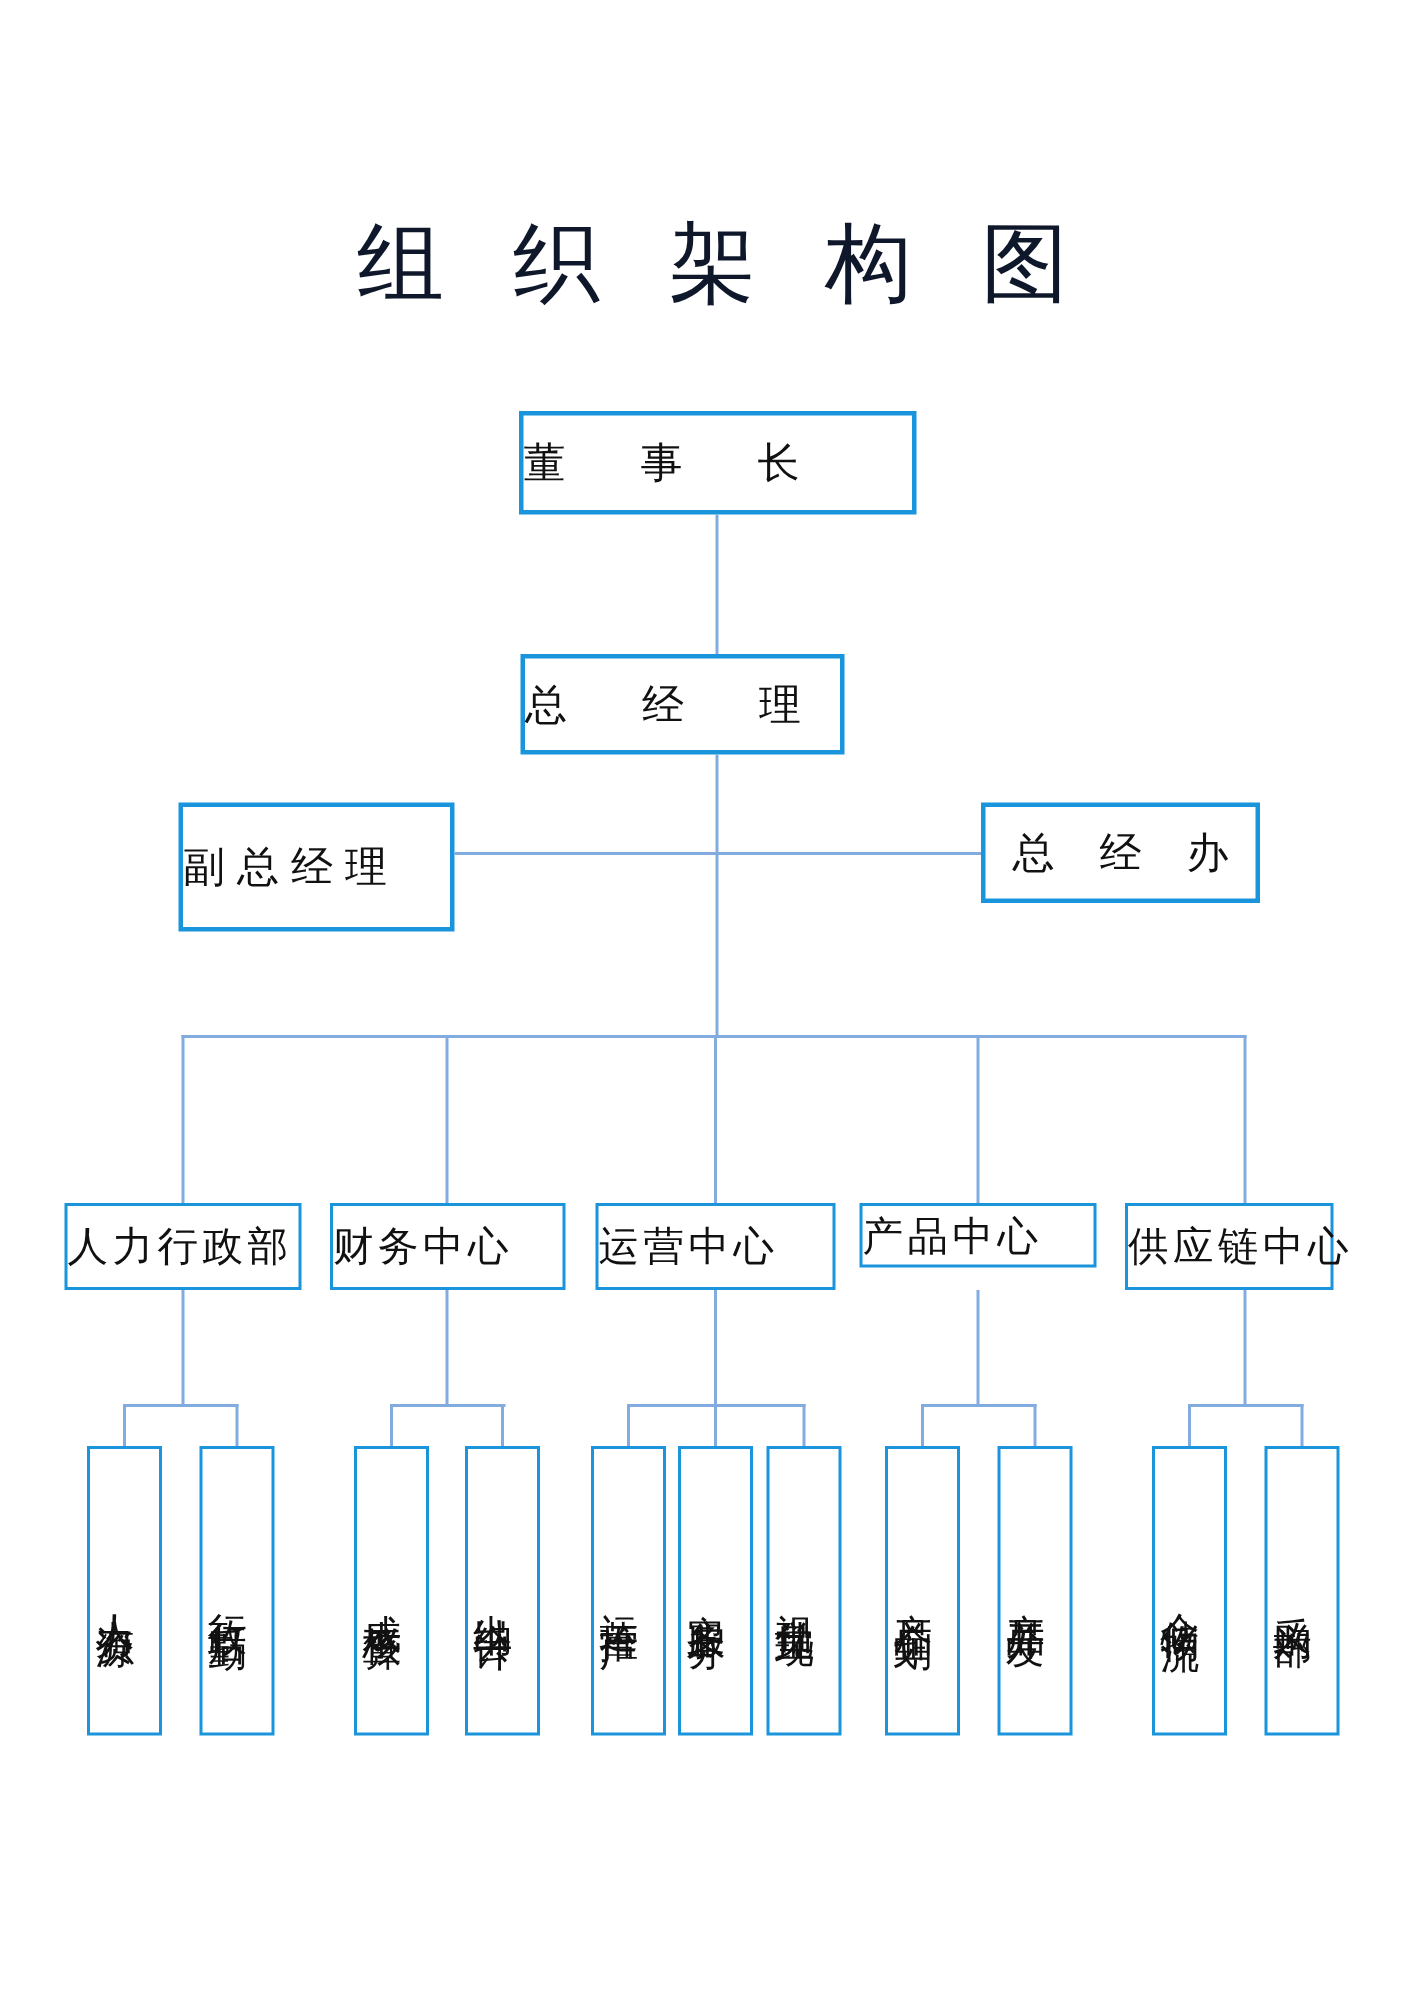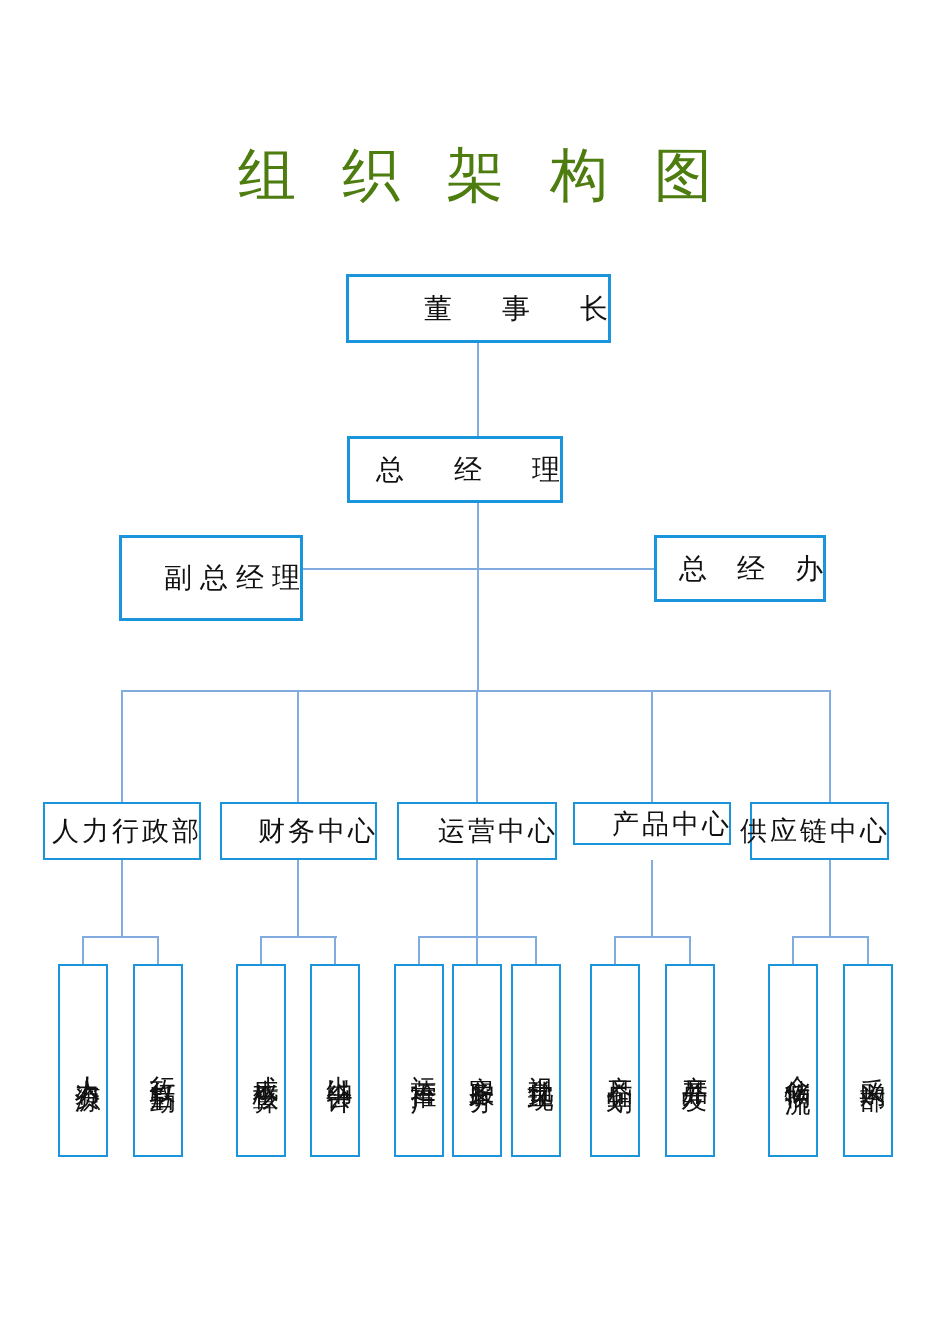--- a/index.html
+++ b/index.html
@@ -22,34 +22,34 @@
   }
   .page-title{
     position:absolute;
     left:0; right:0; top:136px;
     height:80px;
     display:flex;
     align-items:center;
     justify-content:center;
     font-size:58px;
     font-weight:500;
-    color:#4d7c0f;
+    color:#0f172a;
   }
   .page-title .t{
     letter-spacing:46px;
     margin-right:-46px;
     white-space:nowrap;
   }
   .box{
     position:absolute;
     border:2px solid var(--box-border);
     background:#fff;
     display:flex;
     align-items:center;
-    justify-content:flex-end;
+    justify-content:flex-start;
   }
   .lbl{
     font-size:28px;
     color:var(--text);
     white-space:nowrap;
   }
   .ls-wide{letter-spacing:50px;margin-right:-50px;}
   .ls-mid{letter-spacing:30px;margin-right:-30px;}
   .ls-nar{letter-spacing:8px;margin-right:-8px;}
   .dept-lbl{font-size:27px;letter-spacing:3px;margin-right:-3px;}
@@ -91,21 +91,21 @@
   </div>
 
   <div class="conn" style="left:477px;top:503px;width:2px;height:189px;"></div>
 
   <div class="conn" style="left:303px;top:568px;width:351px;height:2px;"></div>
 
   <div class="box" style="left:119px;top:535px;width:184px;height:86px;border-width:3px;">
     <span class="lbl ls-nar">副总经理</span>
   </div>
 
-  <div class="box" style="left:654px;top:535px;width:172px;height:67px;border-width:3px;">
+  <div class="box" style="left:654px;top:535px;width:186px;height:67px;border-width:3px;padding-left:18px;">
     <span class="lbl ls-mid">总经办</span>
   </div>
 
   <div class="conn" style="left:121px;top:690px;width:710px;height:2px;"></div>
 
   <div class="conn" style="left:121px;top:690px;width:2px;height:112px;"></div>
   <div class="conn" style="left:297px;top:690px;width:2px;height:112px;"></div>
   <div class="conn" style="left:476px;top:690px;width:2px;height:112px;"></div>
   <div class="conn" style="left:651px;top:690px;width:2px;height:112px;"></div>
   <div class="conn" style="left:829px;top:690px;width:2px;height:112px;"></div>

